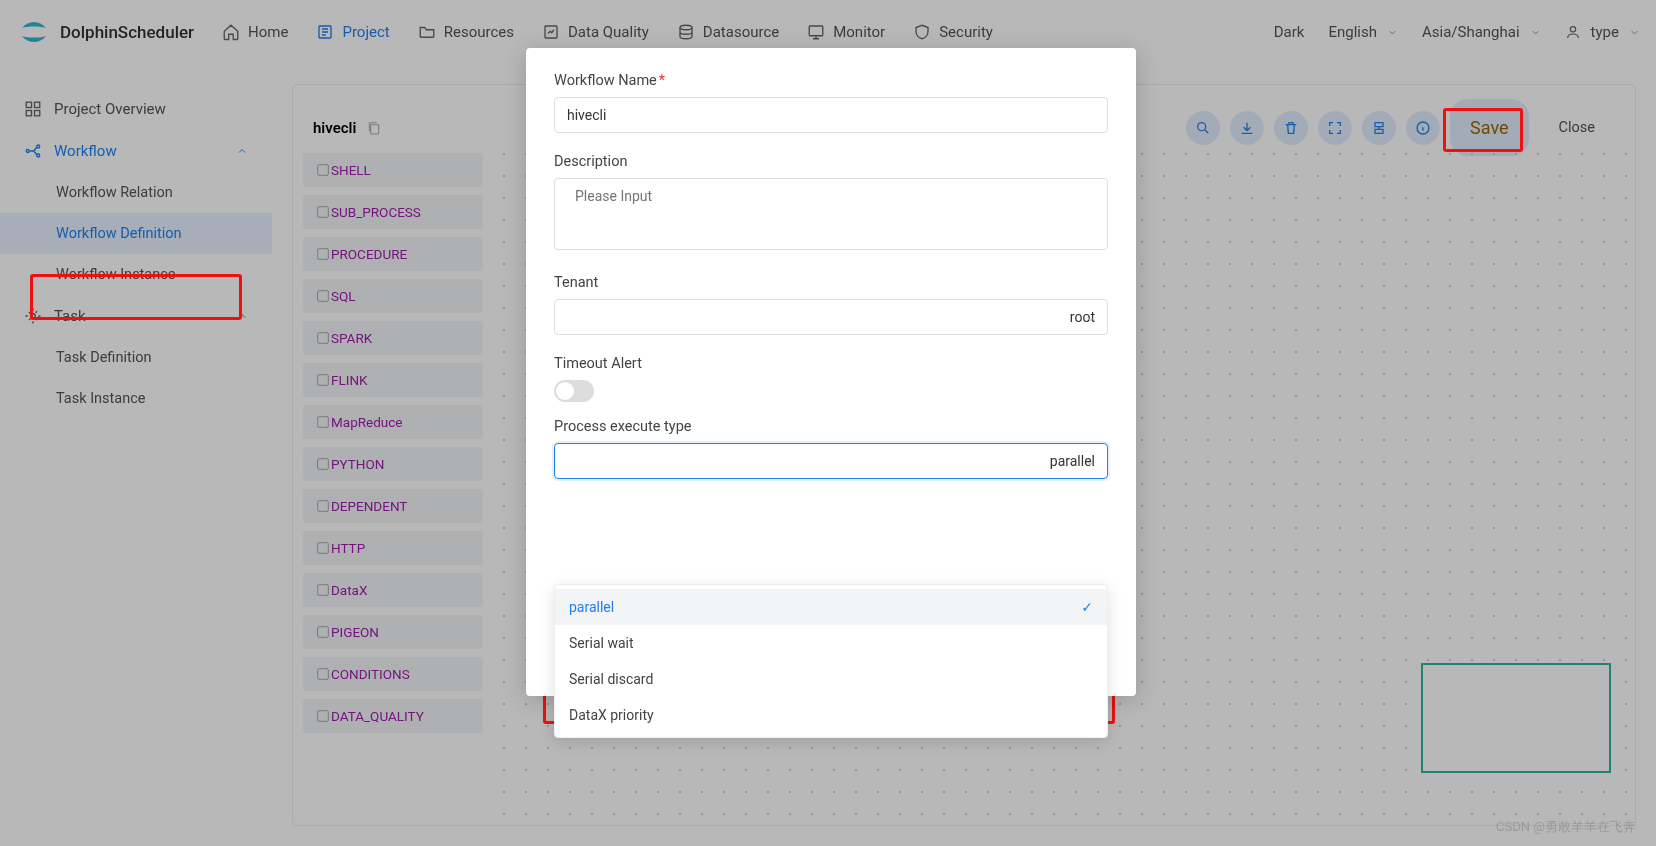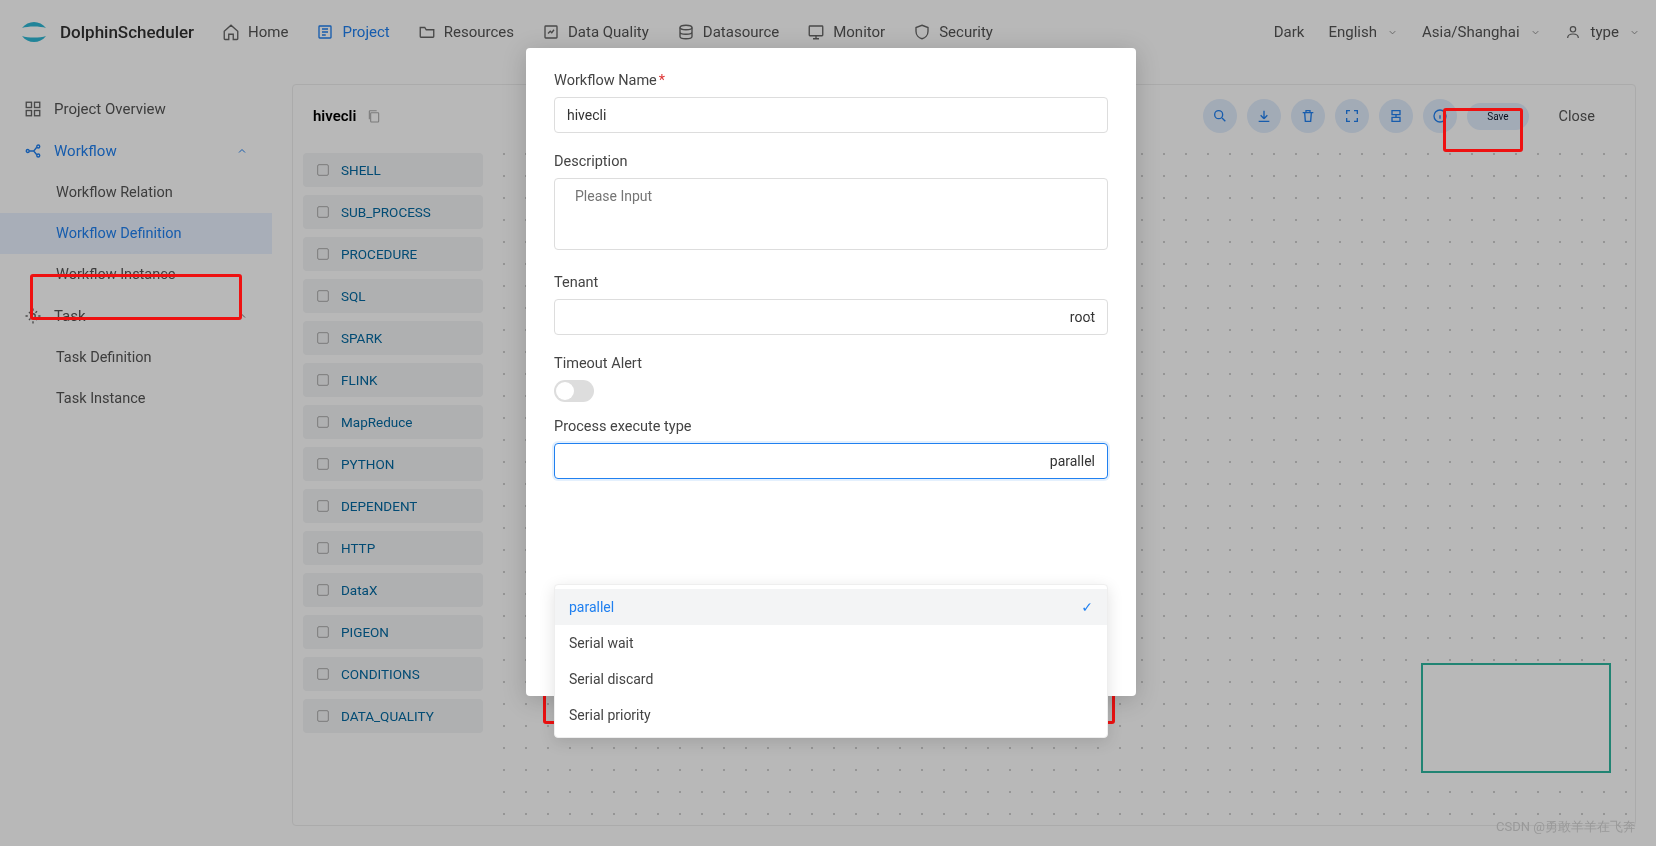--- a/index.html
+++ b/index.html
@@ -32,28 +32,28 @@
 .side-scrollbar { position: absolute; right: 0; top: 168px; bottom: 0; width: 6px; background: #d0d0d0; border-radius: 3px; height: 380px; margin-left: 266px; }
 
 
 .main { flex: 1; padding: 0; position: relative; background: #fff; }
 .main-inner { margin: 20px; background: #fff; border: 1px solid #eee; border-radius: 4px; height: calc(100% - 40px); position: relative; }
 .canvas-header { display: flex; align-items: center; padding: 14px 20px; gap: 10px; }
 .wf-name-head { font-weight: 600; font-size: 15px; }
 .toolbar-right { margin-left: auto; display: flex; align-items: center; gap: 10px; }
 .tool-btn { width: 34px; height: 34px; border-radius: 50%; background: #e1edfd; display: flex; align-items: center; justify-content: center; cursor: pointer; }
 .tool-btn svg { width: 16px; height: 16px; stroke: #2080f0; fill: none; stroke-width: 2; }
-.save-btn { padding: 8px 20px; background: #e1edfd; border-radius: 18px; color: #0f172a; font-size: 10px; cursor: pointer; }
+.save-btn { padding: 18px 20px; background: #e1edfd; border-radius: 18px; color: #a16207; font-size: 18px; cursor: pointer; }
 .close-btn { padding: 8px 20px; background: transparent; color: #555; font-size: 14.5px; cursor: pointer; }
 
 .canvas-area { position: absolute; top: 58px; left: 200px; right: 0; bottom: 0;
   background-image: radial-gradient(#cfcfcf 1px, transparent 1px);
   background-size: 22px 22px; }
 .task-palette { position: absolute; top: 58px; left: 0; width: 200px; bottom: 0; overflow: hidden; padding: 10px 10px; }
-.task-palette .pal { display: flex; align-items: center; gap: 10px; padding: 9px 12px; background: #f3f4f5; border-radius: 4px; margin-bottom: 8px; font-size: 13.5px; color: #0369a1; cursor: grab; }
+.task-palette .pal { display: flex; align-items: center; gap: 0; padding: 9px 12px; background: #f3f4f5; border-radius: 4px; margin-bottom: 8px; font-size: 13.5px; color: #a21caf; cursor: grab; }
 .task-palette .pal svg { width: 16px; height: 16px; stroke: #888; fill: none; }
 .minimap { position: absolute; right: 24px; bottom: 52px; width: 190px; height: 110px; border: 2px solid #2fb8a0; background: #fff; }
 
 
 .hl-red { position: absolute; border: 3px solid #e11; border-radius: 3px; pointer-events: none; z-index: 60; }
 .hl1 { top: 274px; left: 30px; width: 212px; height: 46px; }
 .hl2 { top: 108px; left: 1443px; width: 80px; height: 44px; }
 .hl3 { top: 500px; left: 543px; width: 572px; height: 224px; }
 
 
@@ -392,17 +392,17 @@
       <span>parallel</span>
       <span class="check">✓</span>
     </div>
     <div class="opt">
       <span>Serial wait</span>
     </div>
     <div class="opt">
       <span>Serial discard</span>
     </div>
     <div class="opt">
-      <span>Serial priority</span>
+      <span>DataX priority</span>
     </div>
   </div>
 
 <div class="watermark">CSDN @勇敢羊羊在飞奔</div>
 
 </body></html>

